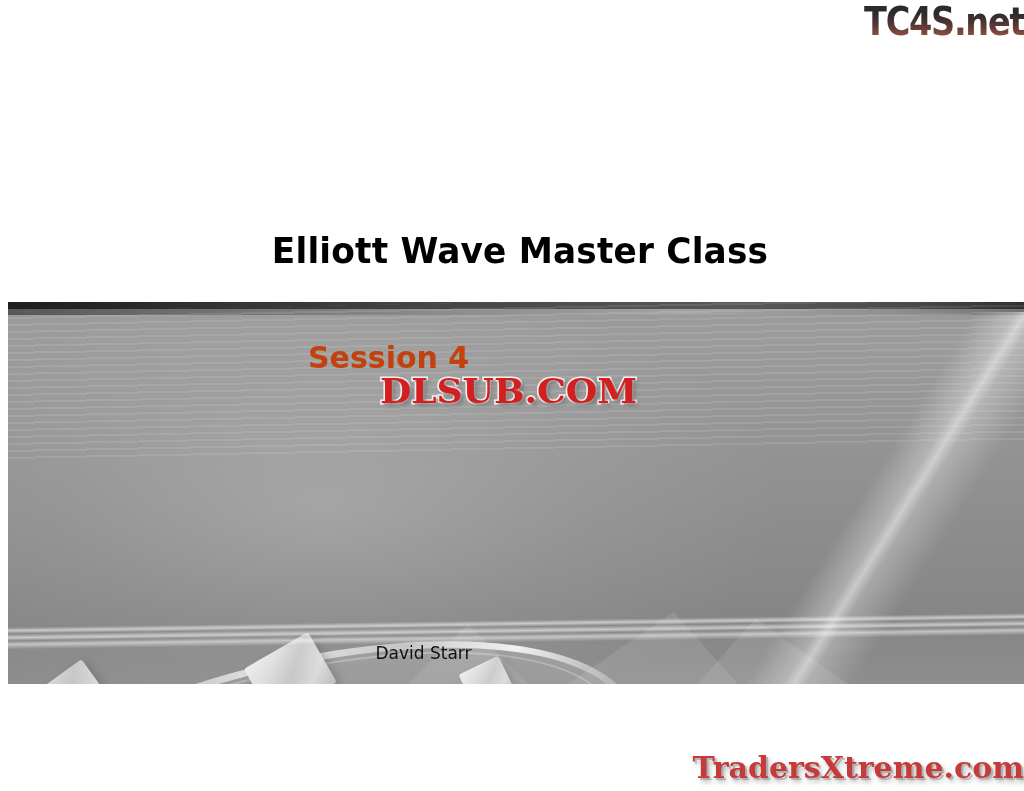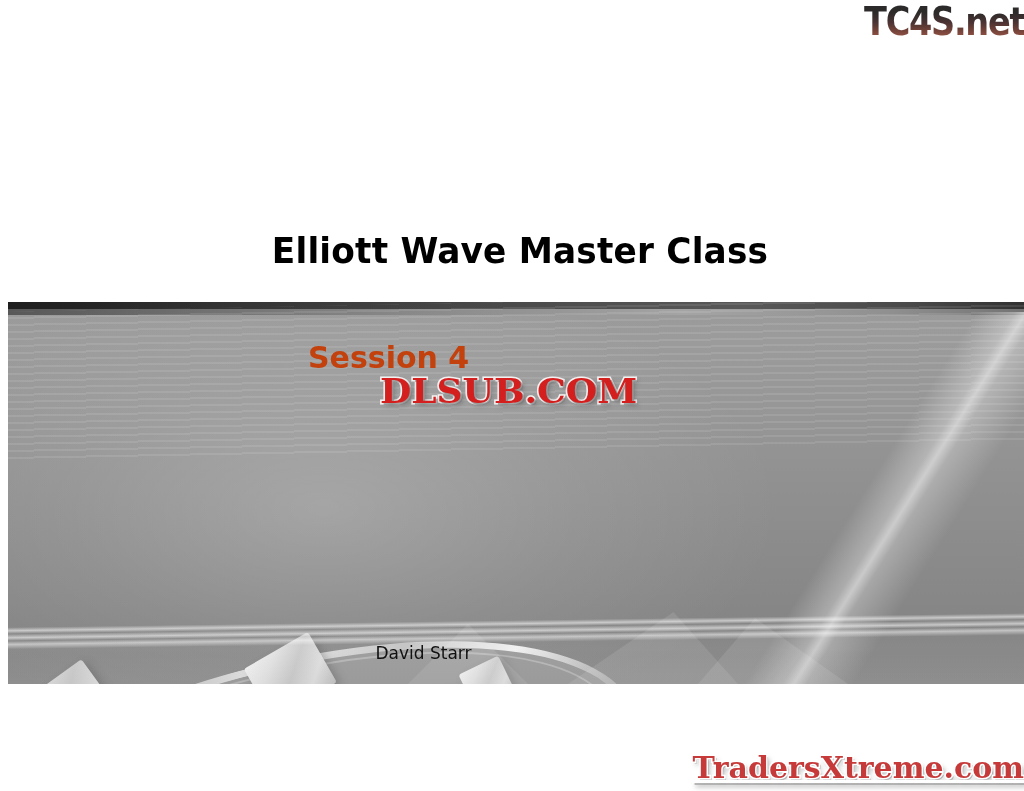--- a/index.html
+++ b/index.html
@@ -269,21 +269,20 @@
     font-size: 30px;
     line-height: 1;
     color: #c63a3a;
     transform: scaleX(1.0);
     transform-origin: right bottom;
     -webkit-text-stroke: 3px #ffffff;
     paint-order: stroke fill;
     text-shadow:
        2px 2px 0 rgba(160,160,160,.70),
        3px 4px 5px rgba(120,120,120,.55);
-    text-decoration: underline;
   }
 </style>
 </head>
 <body>
 
 <div class="slide">
 
   <div class="tc4s-logo">TC4S.net</div>
 
   <div class="main-title">Elliott Wave Master Class</div>

